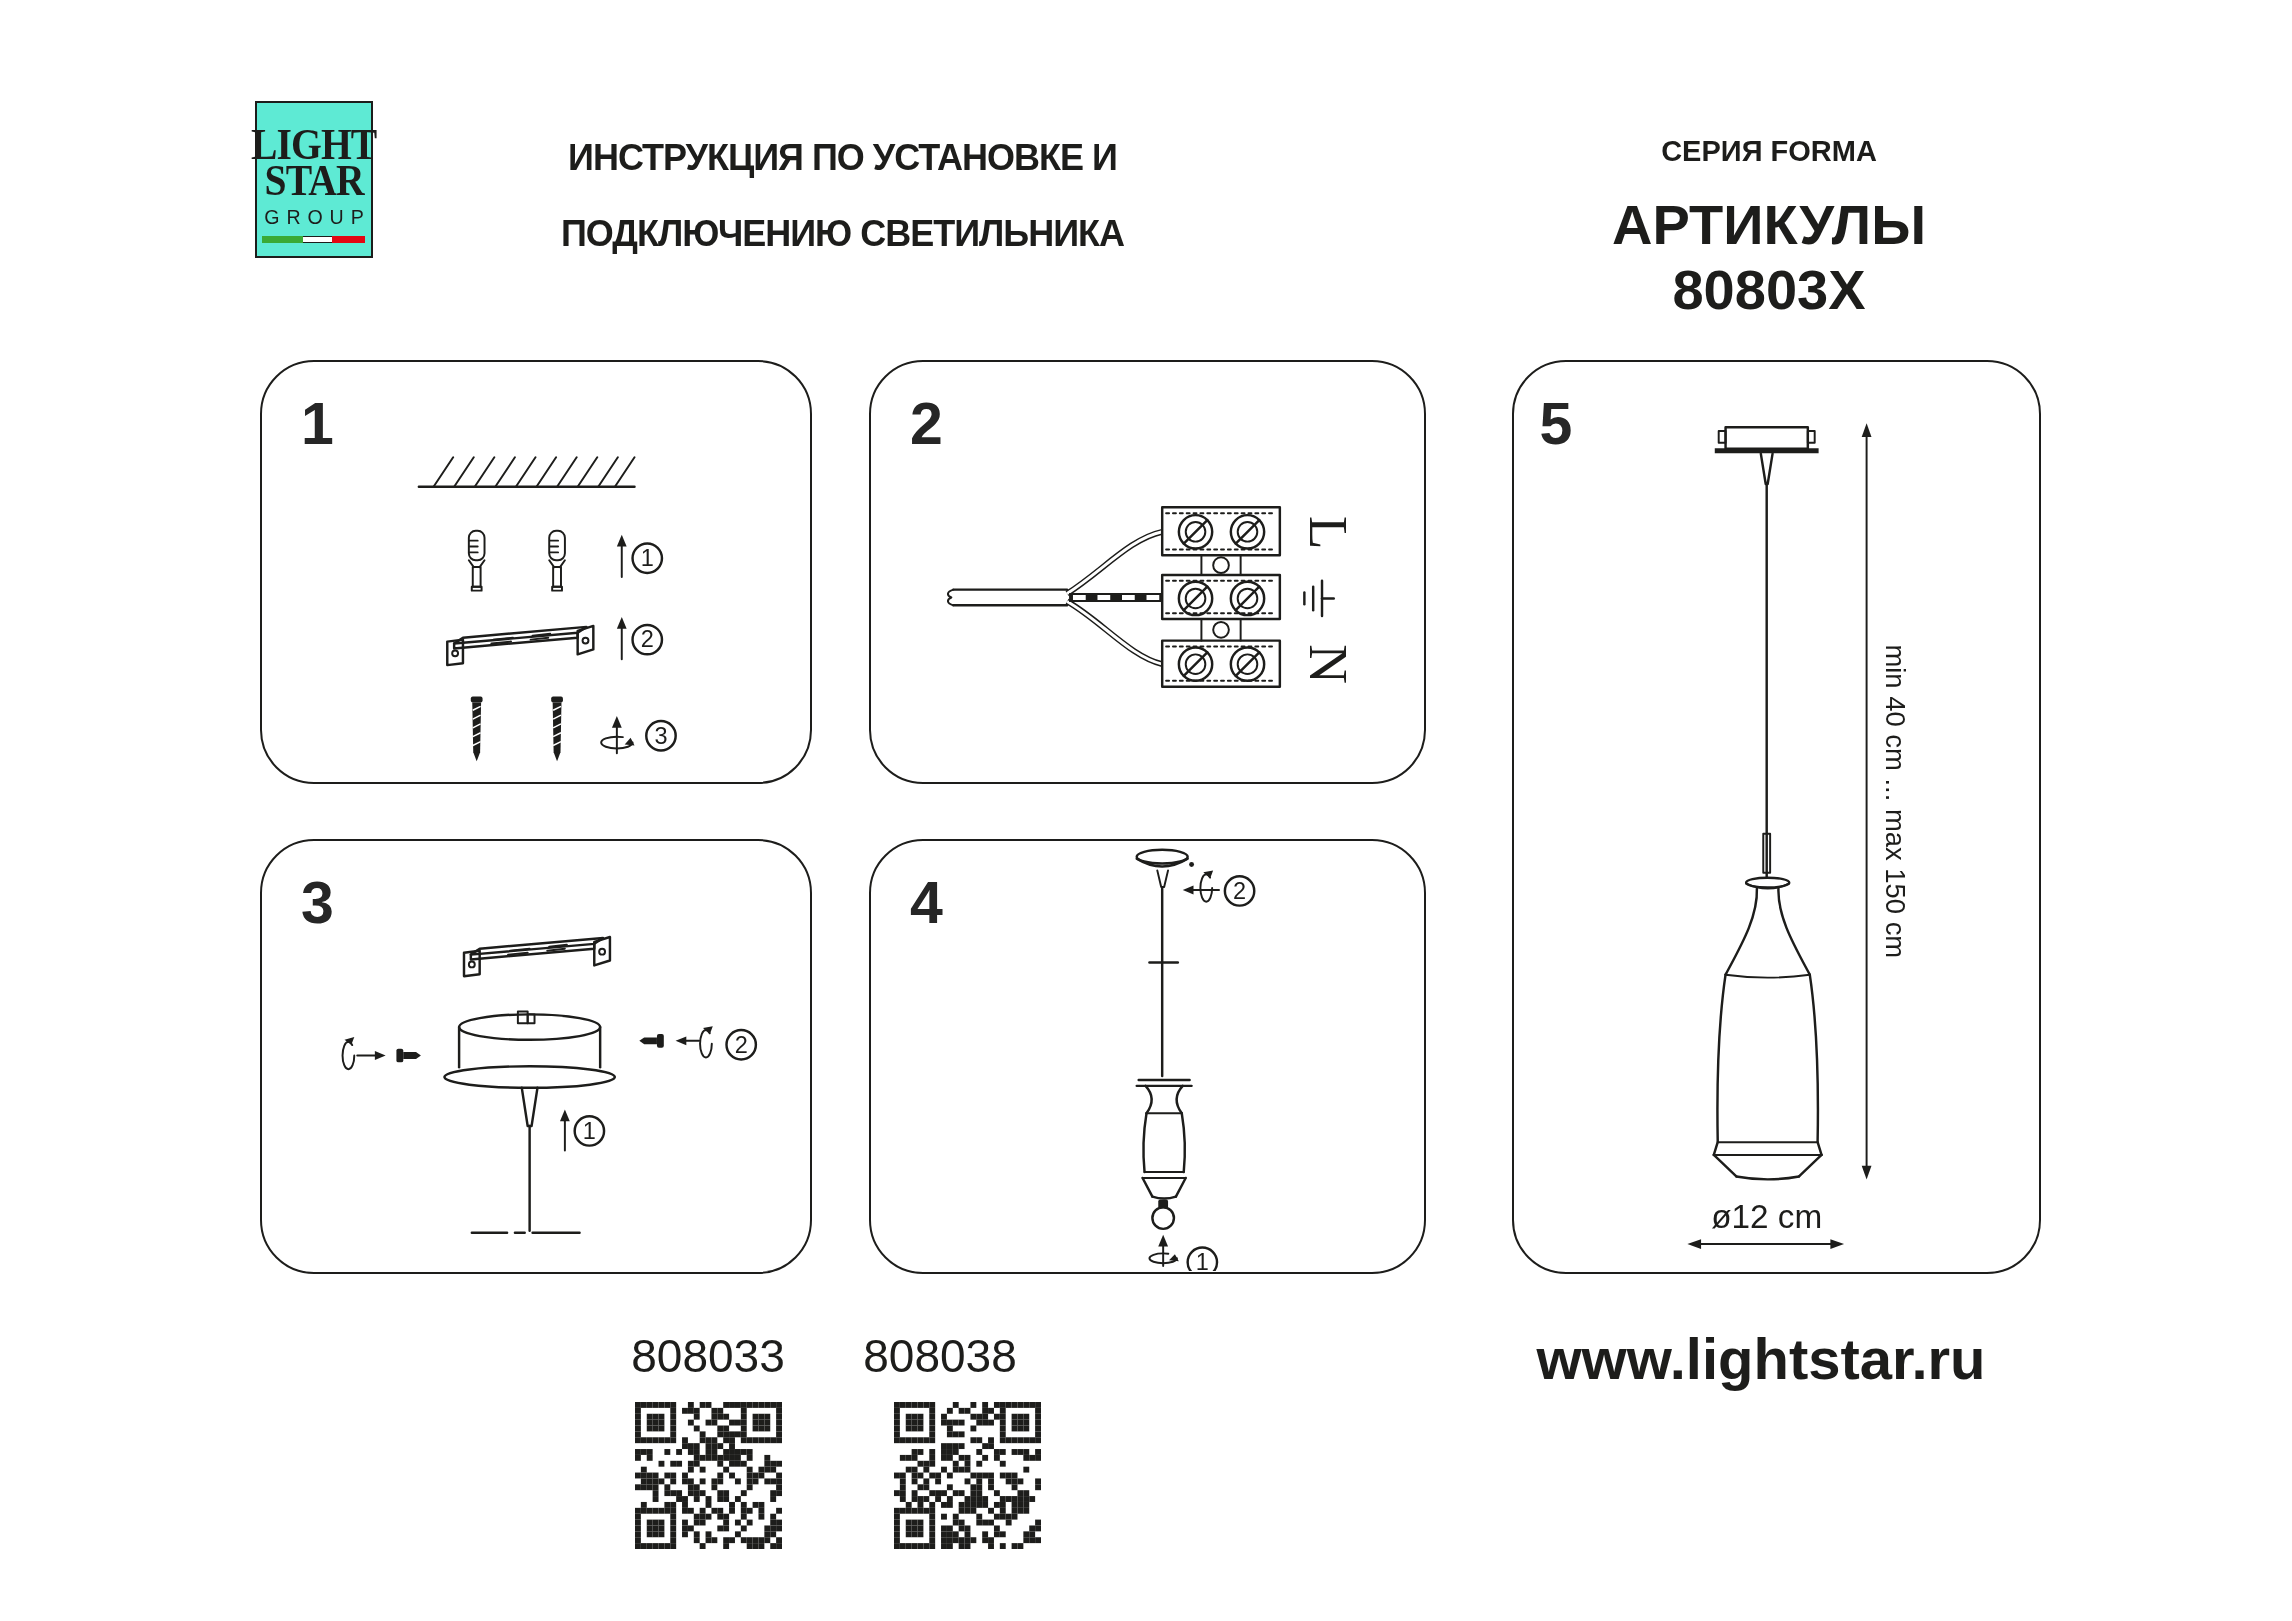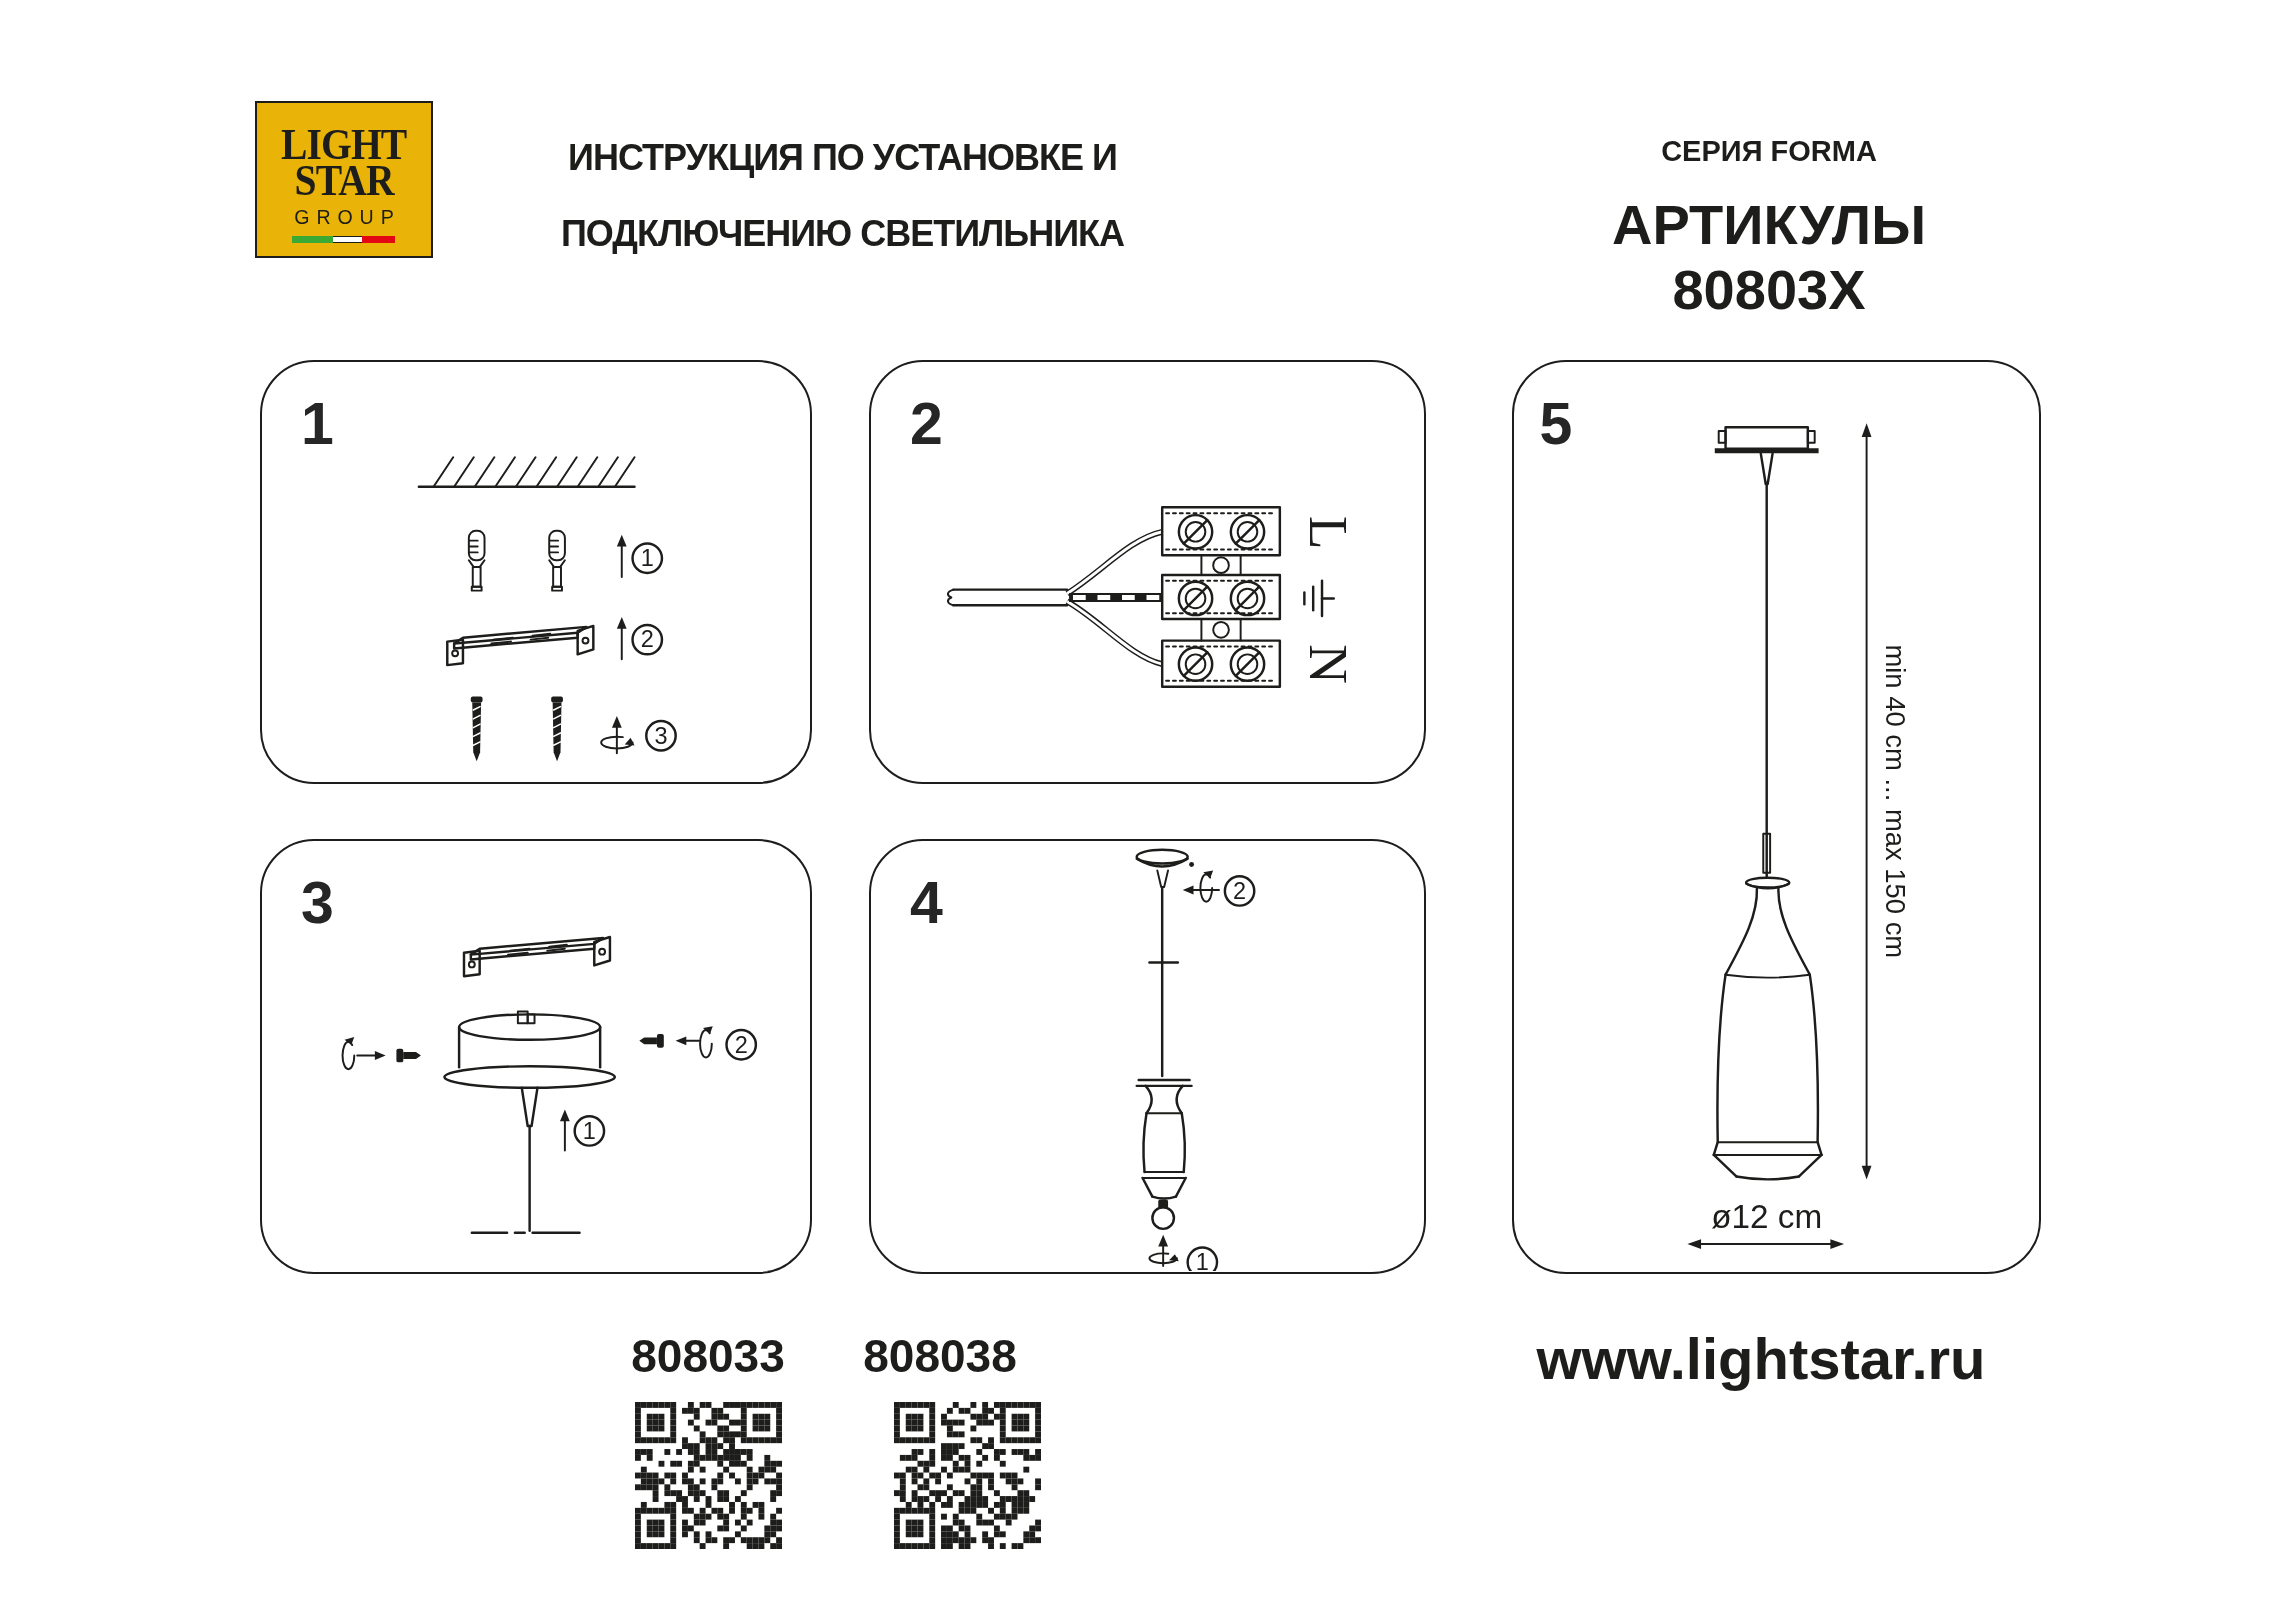--- a/index.html
+++ b/index.html
@@ -1,21 +1,21 @@
 <!DOCTYPE html>
 <html><head>
 <meta charset="utf-8">
 <style>
   html,body{margin:0;padding:0;background:#fff;}
   #page{position:relative;width:2293px;height:1621px;background:#ffffff;overflow:hidden;
         font-family:"Liberation Sans",sans-serif;color:#1d1d1b;}
   
-  #logo-box{position:absolute;left:255px;top:101px;width:178px;height:157px;
+  #logo-box{position:absolute;left:255px;top:101px;width:118px;height:157px;
             border:2px solid #1d1d1b;display:flex;flex-direction:column;align-items:center;
-            justify-content:flex-start;padding-top:23.5px;box-sizing:border-box;background:#eab308;}
+            justify-content:flex-start;padding-top:23.5px;box-sizing:border-box;background:#5eead4;}
   .logo-word{font-family:"Liberation Serif",serif;font-weight:bold;font-size:44px;line-height:36px;
              letter-spacing:-1px;transform:scaleX(.9);color:#1d1d1b;}
   #logo-group{font-size:19.6px;letter-spacing:6.9px;margin-top:7.8px;margin-left:6.9px;color:#1d1d1b;}
   #logo-flag{margin-top:6.9px;width:104px;height:6.9px;display:flex;}
   #logo-flag .fg{width:41px;background:#3aaa35;}
   #logo-flag .fw{width:29px;background:#fff;border-top:1px solid #1d1d1b;border-bottom:1px solid #1d1d1b;box-sizing:border-box;}
   #logo-flag .fr{width:33px;background:#e30613;}
   #title{position:absolute;left:421px;top:120px;width:843px;text-align:center;
          font-weight:bold;font-size:36px;line-height:76px;letter-spacing:-1px;}
   #series-block{position:absolute;left:1519px;top:135px;width:500px;text-align:center;}
@@ -31,21 +31,21 @@
   .stepnum{position:absolute;left:39px;top:33px;font-size:59px;font-weight:bold;color:#262626;line-height:1;}
   #panel5 .stepnum{left:25.5px;}
   .art{position:absolute;left:0;top:0;}
   
   .s{stroke:#1d1d1b;stroke-width:2.5;fill:none;stroke-linecap:round;stroke-linejoin:round;}
   .s2{stroke:#1d1d1b;stroke-width:2;fill:none;stroke-linecap:round;stroke-linejoin:round;}
   .f{fill:#1d1d1b;stroke:none;}
   .txt{fill:#1d1d1b;stroke:none;font-family:"Liberation Sans",sans-serif;}
   .serif{font-family:"Liberation Serif",serif;}
   
-  .article{position:absolute;top:1329px;transform:translateX(-50%);font-size:46px;font-weight:bold;}
+  .article{position:absolute;top:1329px;transform:translateX(-50%);font-size:46px;font-weight:normal;}
   #article-left{left:708px;}
   #article-right{left:940px;}
   .qr{position:absolute;top:1402px;width:147px;height:147px;}
   #qr-left{left:635px;}
   #qr-right{left:894px;}
   #website{position:absolute;left:1761px;top:1325px;transform:translateX(-50%);
            font-size:58px;font-weight:bold;}
 </style>
 </head>
 <body>

